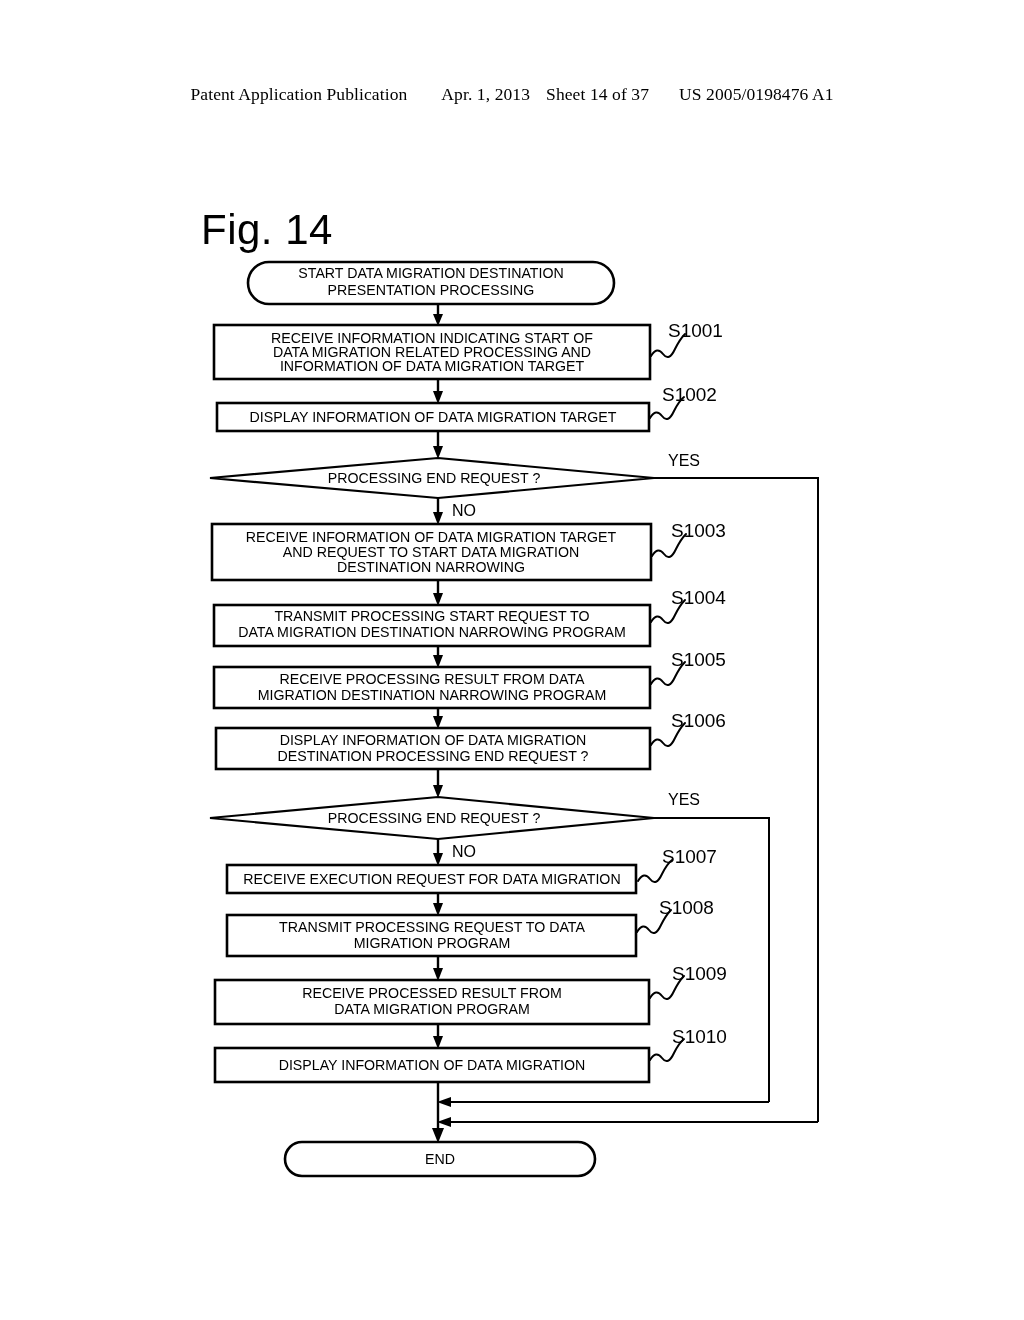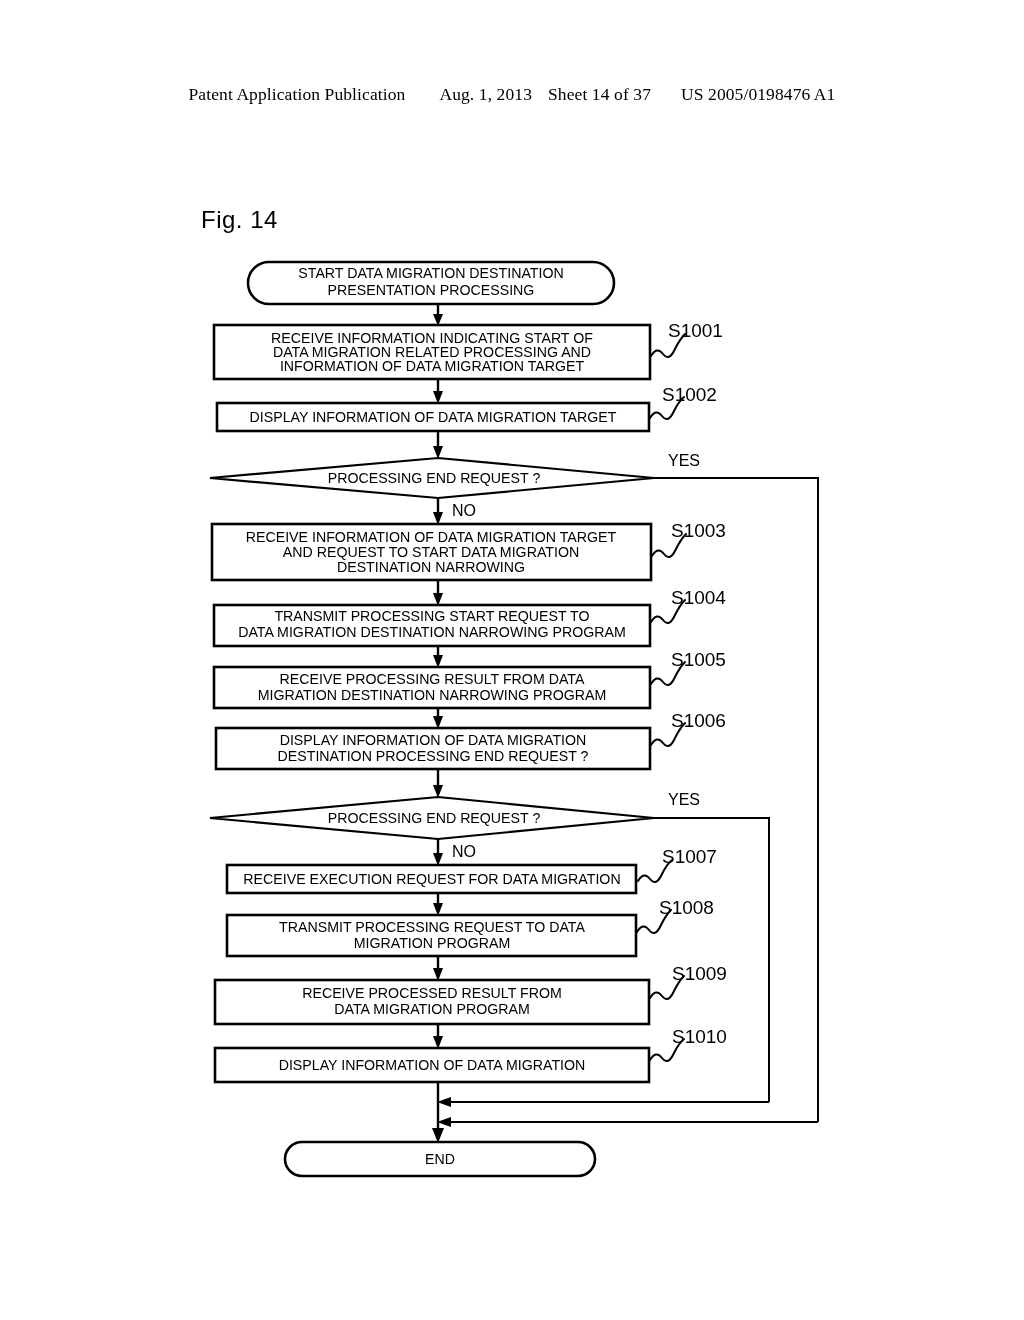--- a/index.html
+++ b/index.html
@@ -41,21 +41,21 @@
   .pub-header .gap-lg { width: 34px; display: inline-block; }
   .pub-header .gap-md { width: 16px; display: inline-block; }
   .pub-header .gap-xl { width: 30px; display: inline-block; }
 
   
   .fig-label {
     position: absolute;
     left: 201px;
     top: 206px;
     font-family: "Liberation Sans", sans-serif;
-    font-size: 24px;
+    font-size: 42px;
     font-weight: 400;
     letter-spacing: 0.5px;
     color: #000;
   }
 
   
   .flow-wrap {
     position: absolute;
     left: 3px;
     top: 0;
@@ -114,21 +114,21 @@
   }
 </style>
 </head>
 <body>
 
 <div class="page">
 
   <div class="pub-header">
     <span class="seg">Patent Application Publication</span>
     <span class="gap-lg"></span>
-    <span class="seg">Aug. 1, 2013</span>
+    <span class="seg">Apr. 1, 2013</span>
     <span class="gap-md"></span>
     <span class="seg">Sheet 14 of 37</span>
     <span class="gap-xl"></span>
     <span class="seg">US 2005/0198476 A1</span>
   </div>
 
   <div class="fig-label">Fig. 14</div>
 
   <div class="flow-wrap">
     <svg class="flow" viewBox="0 0 1024 1320" xmlns="http://www.w3.org/2000/svg">

